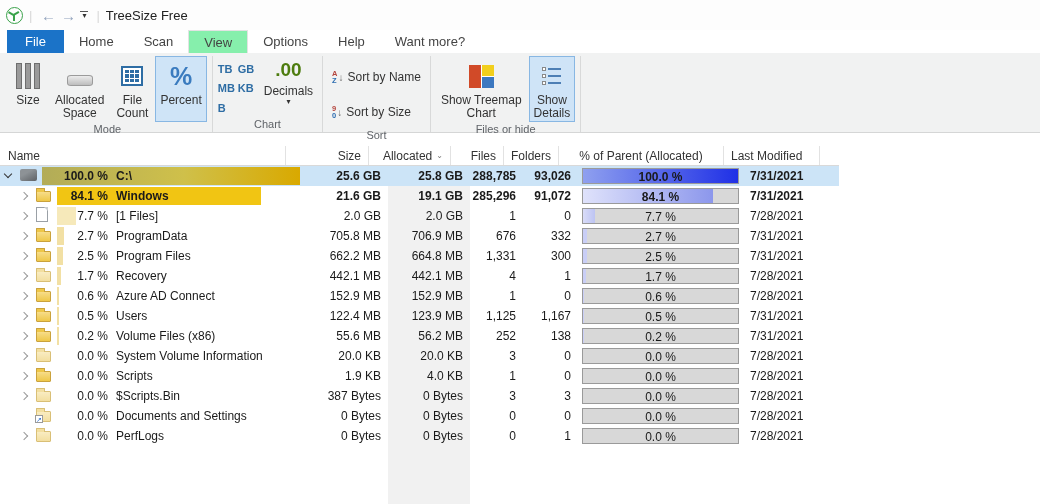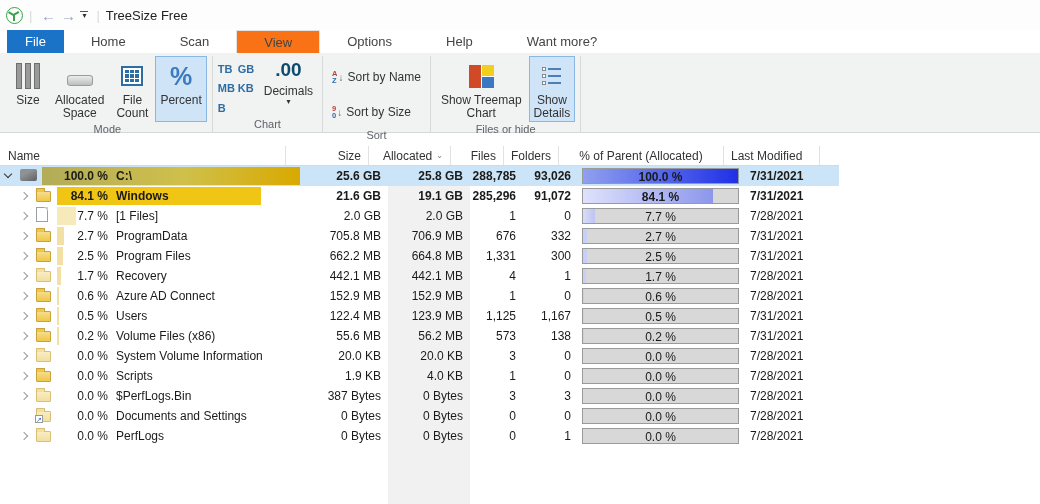--- a/index.html
+++ b/index.html
@@ -13,23 +13,23 @@
   .logo { position:relative; width:17px; height:17px; border:1.6px solid #3aa24a; border-radius:50%; }
   .logo i { position:absolute; left:6.4px; top:7.2px; width:1.6px; height:6px; background:#3aa24a; transform-origin:50% 0%; }
   .logo i:nth-child(2){ transform:rotate(120deg);} .logo i:nth-child(3){ transform:rotate(240deg);}
   .qat-caret { display:flex; flex-direction:column; align-items:center; width:12px; }
   .qat-caret b { width:8px; height:1.5px; background:#555; margin-bottom:1px; }
   .qat-caret span { font-size:8px; color:#333; line-height:6px; }
   .app-title { font-size:13px; color:#222; }
 
   
   .tabbar { height:23px; display:flex; align-items:stretch; padding-left:7px; background:#fff; font-size:13px; }
-  .tab { display:flex; align-items:center; padding:0 27px; color:#444; cursor:default; }
+  .tab { display:flex; align-items:center; padding:0 15px; color:#444; cursor:default; }
   .tab.file { background:#1b73c8; color:#fff; padding:0 18px; }
-  .tab.selected { background:#f97316; border:1px solid #e2e3e3; border-bottom:none; }
+  .tab.selected { background:#86efac; border:1px solid #e2e3e3; border-bottom:none; }
 
   
   .ribbon { height:80px; background:#f1f2f2; border-bottom:1px solid #d5d6d6; display:flex; padding:3px 0 0 3px; }
   .rgroup { display:flex; flex-direction:column; border-right:1px solid #d8d9d9; padding:0 5px; }
   .rgroup-body { flex:1; display:flex; align-items:stretch; gap:2px; }
   .rgroup-label { text-align:center; font-size:11px; color:#5f6368; padding:1px 0 2px; }
   .rbtn { display:flex; flex-direction:column; align-items:center; justify-content:flex-start;
           padding:4px 4px 1px; min-width:40px; border:1px solid transparent; cursor:default; }
   .rbtn.selected { background:#cfe4f7; border-color:#88b7e3; }
   .rbtn .lbl { font-size:12px; color:#333; text-align:center; line-height:13px; margin-top:3px; white-space:pre-line; }
@@ -47,21 +47,21 @@
   .ic-details i b { width:4px; height:4px; border:1px solid #888; background:#fff; }
   .ic-details i s { width:13px; height:2px; background:#4d7fb5; }
   .ic-treemap { width:25px; height:23px; display:flex; gap:1px; background:#fff; }
   .ic-treemap .l { width:12px; background:#d14a28; }
   .ic-treemap .r { flex:1; display:flex; flex-direction:column; gap:1px; }
   .ic-treemap .r i:first-child { flex:1.1; background:#f2cf1d; } .ic-treemap .r i:last-child { flex:1; background:#3c78c0; }
 
   .units-block { display:grid; grid-template-columns:20px 20px; row-gap:4px; padding-top:7px;
                  font-size:11px; font-weight:bold; color:#2e6da4; text-align:left; }
   .dec-block { display:flex; flex-direction:column; align-items:center; padding:2px 4px 0; }
-  .dec-glyph { font-size:19px; font-weight:bold; color:#0c4a6e; line-height:24px; }
+  .dec-glyph { font-size:19px; font-weight:bold; color:#4d7c0f; line-height:24px; }
   .dec-lbl { font-size:12px; color:#333; margin-top:2px; }
   .dec-caret { font-size:8px; color:#333; line-height:8px; }
 
   .sort-col { display:flex; flex-direction:column; justify-content:flex-start; gap:3px; padding-top:5px; }
   .sbtn { display:flex; align-items:center; gap:4px; padding:1px 4px; font-size:12px; color:#333; cursor:default; }
   .sort-ic { display:flex; align-items:center; }
   .sort-ic .letters { display:flex; flex-direction:column; font-size:7.5px; font-weight:bold; line-height:7px; }
   .sort-ic .letters .t { color:#b4443c; } .sort-ic .letters .b { color:#2b6cb0; }
   .sort-ic .arr { color:#666; font-size:10px; margin-left:1px; }
 
@@ -469,21 +469,21 @@
           <span class="chev closed" style="left: 21px;"></span>
           <div class="namebar" style="background: rgb(242, 224, 164); left: 57px; width: 1.5px;"></div>
           <span class="tico" style="left: 36px;">
             <span class="ico-folder" style="display: block;"></span>
           </span>
           <span class="pctspan" style="left: 57px; width: 51px;">0.2 %</span>
           <span class="namespan">Volume Files (x86)</span>
         </div>
         <div class="cell num c-size">55.6 MB</div>
         <div class="cell num c-alloc">56.2 MB</div>
-        <div class="cell num c-files">573</div>
+        <div class="cell num c-files">252</div>
         <div class="cell num c-fold">138</div>
         <div class="cell c-pct">
           <div class="ptrack">
             <div class="pfill" style="width: 0.2%; background: rgb(201, 206, 246);"></div>
             <div class="plabel">0.2 %</div>
           </div>
         </div>
         <div class="cell c-date">7/31/2021</div>
       </div>
       <div class="row">
@@ -526,21 +526,21 @@
         </div>
         <div class="cell c-date">7/28/2021</div>
       </div>
       <div class="row">
         <div class="cell c-name">
           <span class="chev closed" style="left: 21px;"></span>
           <span class="tico" style="left: 36px;">
             <span class="ico-folder-pale" style="display: block;"></span>
           </span>
           <span class="pctspan" style="left: 57px; width: 51px;">0.0 %</span>
-          <span class="namespan">$PerfLogs.Bin</span>
+          <span class="namespan">$Scripts.Bin</span>
         </div>
         <div class="cell num c-size">387 Bytes</div>
         <div class="cell num c-alloc">0 Bytes</div>
         <div class="cell num c-files">3</div>
         <div class="cell num c-fold">3</div>
         <div class="cell c-pct">
           <div class="ptrack">
             <div class="plabel">0.0 %</div>
           </div>
         </div>

